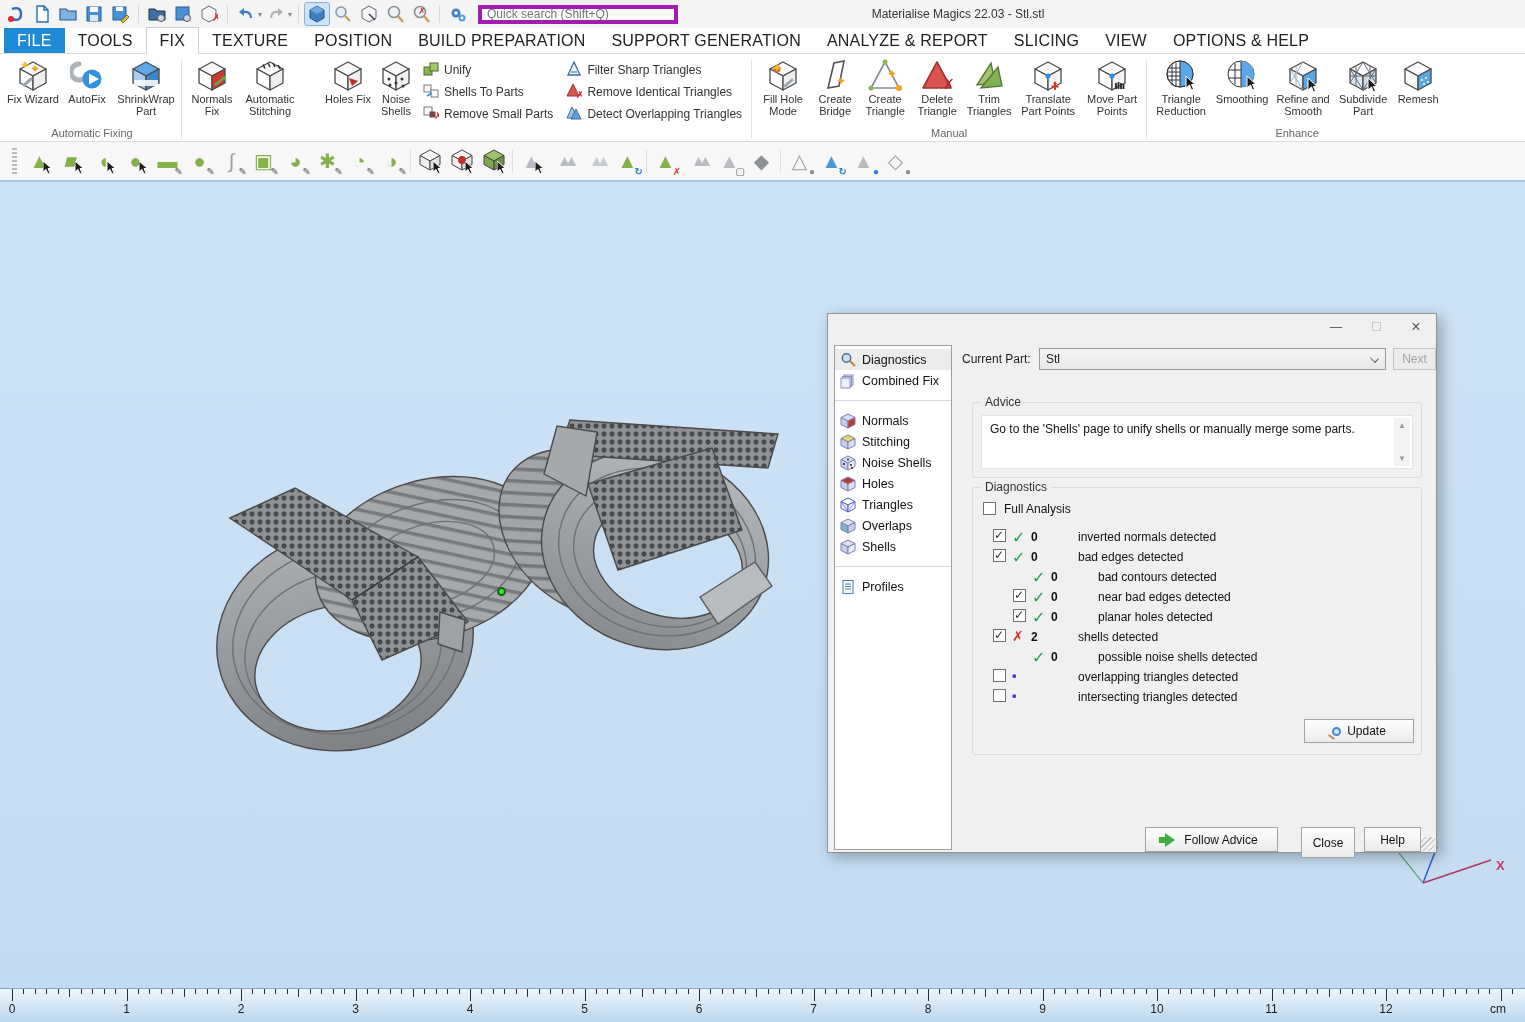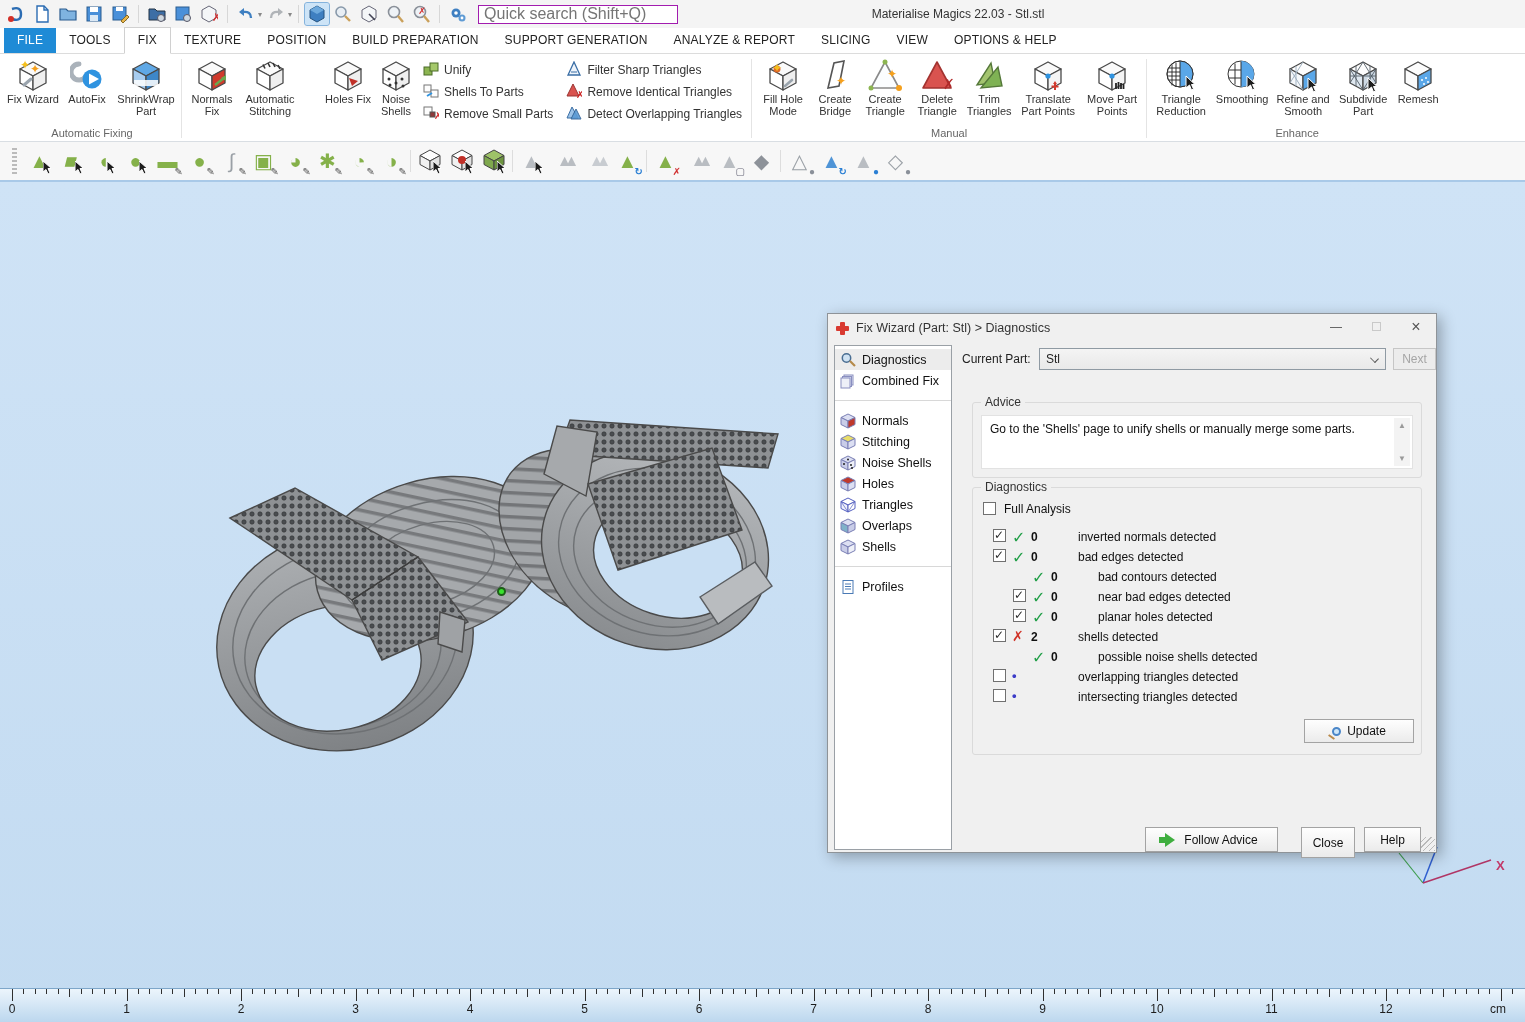--- a/index.html
+++ b/index.html
@@ -7,27 +7,27 @@
   .app{position:relative;width:1525px;height:1022px;background:#f0f0f0;overflow:hidden;
        font-family:"Liberation Sans","DejaVu Sans",sans-serif;color:#222;}
   
   .titlebar{position:absolute;left:0;top:0;right:0;height:28px;background:#f4f4f4;
             display:flex;align-items:center;padding-left:4px;}
   .qat{display:flex;align-items:center;gap:2px;}
   .qicon{width:24px;height:22px;display:flex;align-items:center;justify-content:center;border-radius:2px;position:relative;}
   .qicon.active{background:#cde4f7;outline:1px solid #84b3dd;}
   .qsep{width:1px;height:18px;background:#d7d7d7;margin:0 4px;}
   .qcaret{font-size:8px;color:#888;margin-left:-2px;}
-  .searchbox{width:200px;height:19px;border:1px solid #a21caf;background:#fff;font-size:16px;
+  .searchbox{width:200px;height:19px;border:4px solid #a21caf;background:#fff;font-size:12px;
              color:#9a9a9a;padding:0 5px;margin-left:8px;font-family:inherit;}
   .wintitle{position:absolute;left:958px;transform:translateX(-50%);font-size:12px;color:#333;white-space:nowrap;}
   
   .menubar{position:absolute;left:0;top:28px;right:0;height:26px;background:#fff;
            border-bottom:1px solid #dcdcdc;display:flex;align-items:flex-end;padding-left:4px;}
-  .mtab{font-size:12px;line-height:25px;padding:0 13px;color:#222;letter-spacing:.2px;cursor:default;}
+  .mtab{font-size:16px;line-height:25px;padding:0 13px;color:#222;letter-spacing:.2px;cursor:default;}
   .mtab.file{background:#1f8bd6;color:#fff;}
   .mtab.active{background:#fff;border:1px solid #d0d0d0;border-bottom:1px solid #fff;margin-bottom:-1px;}
   
   .ribbon{position:absolute;left:0;top:54px;right:0;height:88px;background:#fff;
           border-bottom:1px solid #d9dee3;display:flex;padding:2px 2px 0 4px;}
   .rgroup{display:flex;flex-direction:column;padding:0 2px;}
   .rbody{flex:1;display:flex;align-items:flex-start;}
   .rlabel{height:15px;font-size:11px;color:#666;text-align:center;line-height:14px;}
   .rsep{width:1px;background:#e4e4e4;margin:3px 1px;}
   .rbtn{width:54px;padding-top:1px;text-align:center;cursor:default;}
@@ -877,24 +877,20 @@
         <div class="rnum" style="left: 928px;">8</div>
         <div class="rnum" style="left: 1042.5px;">9</div>
         <div class="rnum" style="left: 1157px;">10</div>
         <div class="rnum" style="left: 1271.5px;">11</div>
         <div class="rnum" style="left: 1386px;">12</div>
         <div class="runit" style="left: 1490px;">cm</div>
       </div>
   </div>
 
   <div class="dialog">
-    <div class="dtitle">
-      <span class="redcross"></span>
-      <span class="dtext">Fix Wizard (Part: Stl) &gt; Diagnostics</span>
-    </div>
     <div class="dctrl dmin">—</div>
     <div class="dctrl dmax"><span class="sq"></span></div>
     <div class="dctrl dclose">×</div>
 
     <div class="sidebar" id="dsidebar">
         <div class="sitem sel">
           <span style="display: inline-flex;">
             <svg width="16" height="16" viewBox="0 0 16 16">
               <circle cx="6.5" cy="6" r="4.2" fill="#cfe2f2" stroke="#4a6e92" stroke-width="1.5"></circle>
               <path d="M10 9 l5 5" stroke="#b58a4a" stroke-width="2.2"></path>

